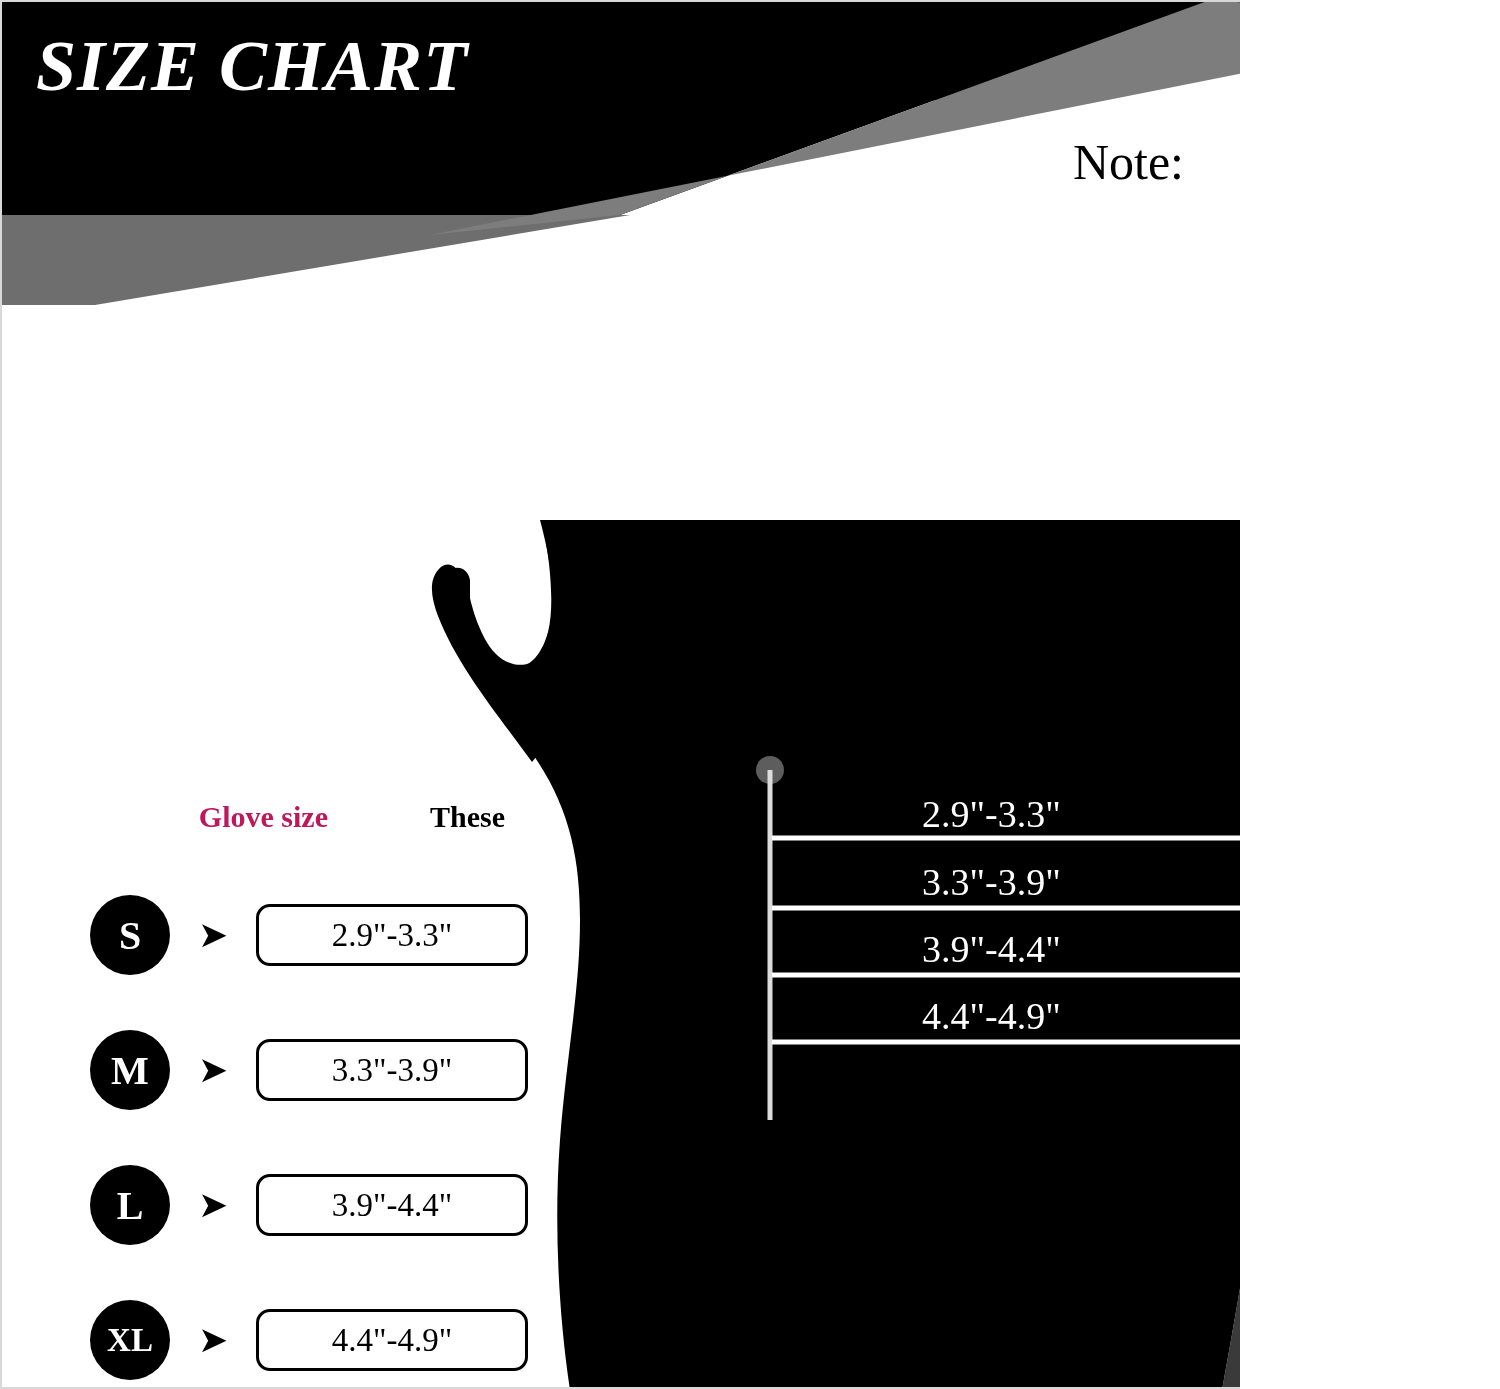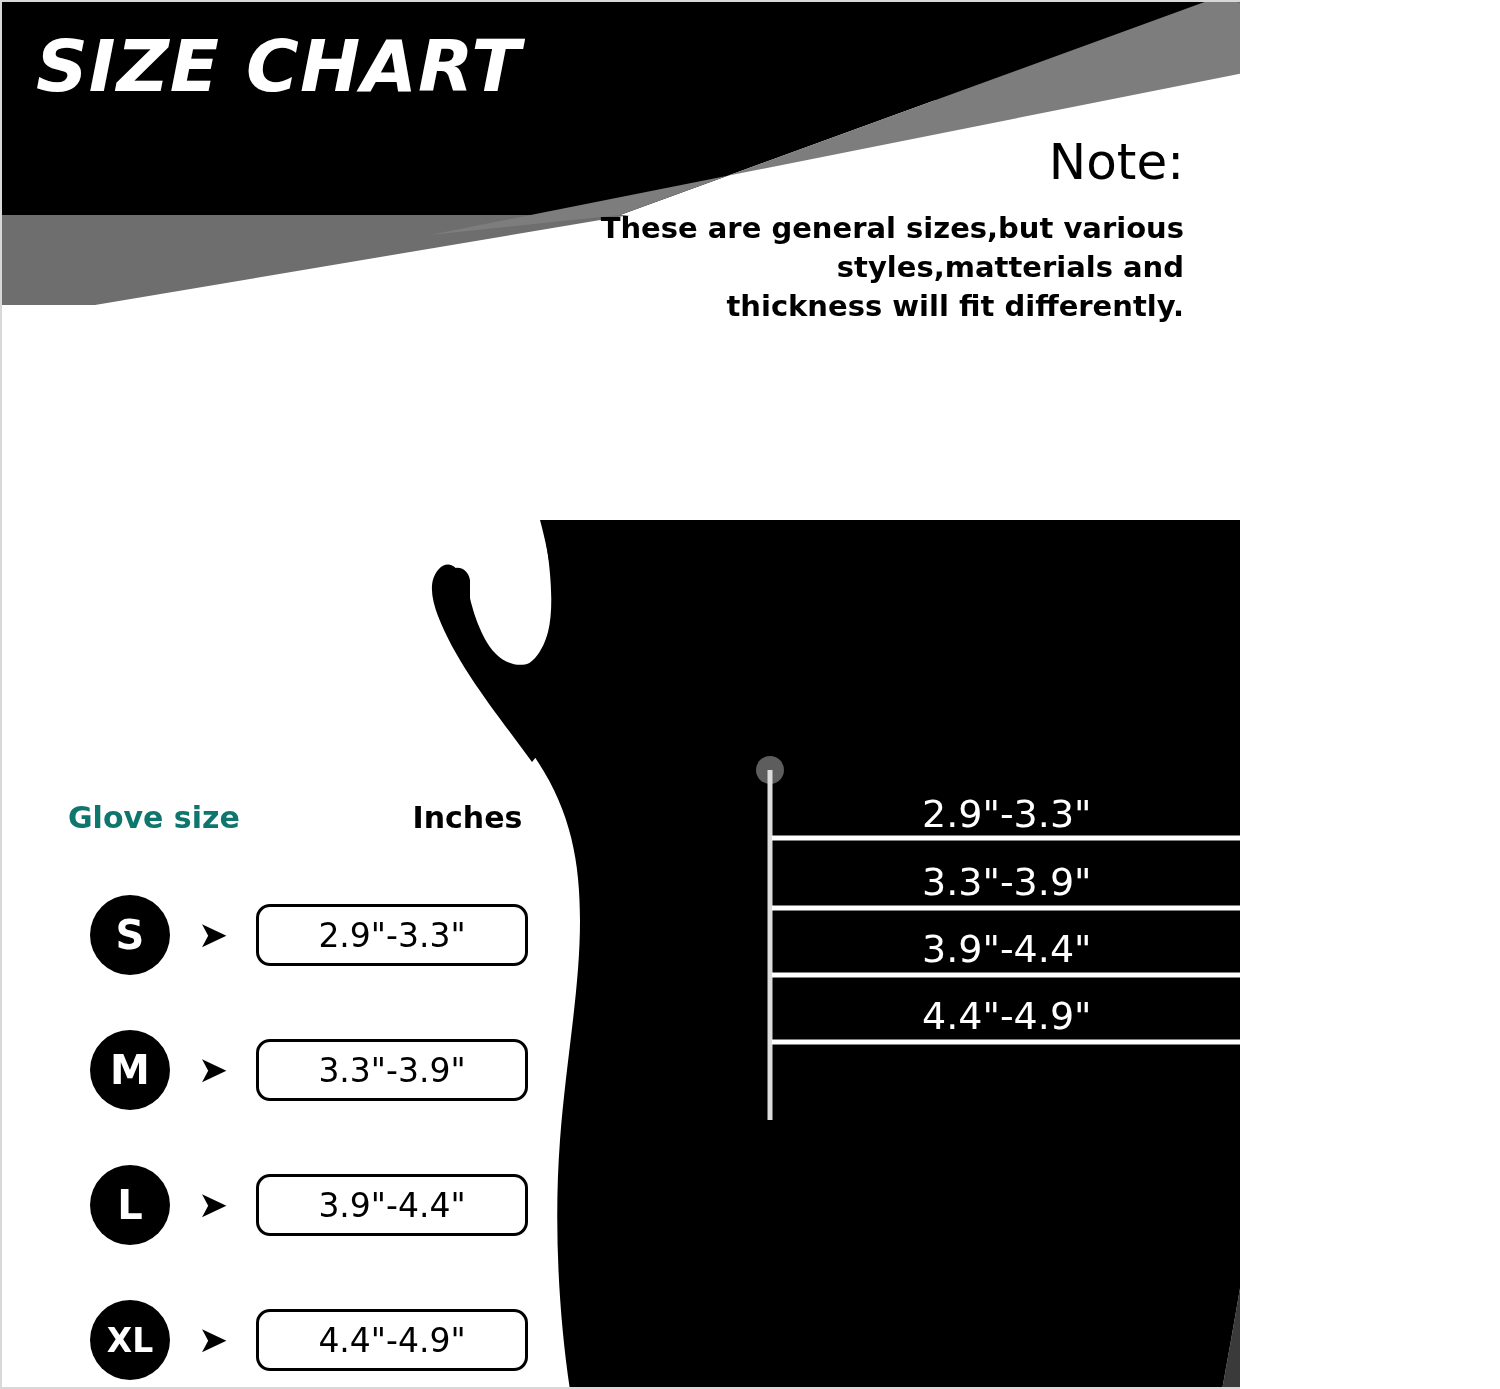--- a/index.html
+++ b/index.html
@@ -9,20 +9,21 @@
   }
   body {
     font-family: "DejaVu Sans", sans-serif;
   }
   #page {
     position: relative;
     width: 1240px;
     height: 1389px;
     background: #ffffff;
     overflow: hidden;
+    font-family: Liberation Serif, serif;
   }
 
   
   #header-band {
     position: absolute;
     left: 0; top: 0;
     width: 1500px;
     height: 310px;
     overflow: hidden;
   }
@@ -62,24 +63,24 @@
     line-height: 1.35;
   }
   #note-para-2 { margin-top: 20px; }
 
   
   #table-head-glove {
     position: absolute;
     left: 68px;
     top: 800px;
     width: 260px;
-    text-align: left;
+    text-align: right;
     font-size: 30px;
     font-weight: bold;
-    color: #0f766e;
+    color: #be185d;
   }
   #table-head-inches {
     position: absolute;
     left: 330px;
     top: 800px;
     width: 275px;
     text-align: center;
     font-size: 30px;
     font-weight: bold;
     color: #000;
@@ -177,26 +178,24 @@
       <polygon points="0,215 630,215 95,305 0,305" fill="#6e6e6e"></polygon>
       <polygon points="1210,0 1500,22 430,235 620,215" fill="#7d7d7d"></polygon>
       <polygon points="640,216 1500,24 1500,30 660,228" fill="#ffffff"></polygon>
       <polygon points="0,214 640,214 615,232 0,238" fill="#ffffff" opacity="0"></polygon>
     </svg>
     <div id="size-chart-title">SIZE CHART</div>
   </div>
 
   <div id="note-block">
     <div id="note-title">Note:</div>
-    <div class="note-para" id="note-para-2" style="white-space: pre-line;">These are general sizes,but various styles,matterials and
-thickness will fit differently.</div>
   </div>
 
   <div id="table-head-glove">Glove size</div>
-  <div id="table-head-inches">Inches</div>
+  <div id="table-head-inches">These</div>
 
   <div class="size-row" style="top: 890px;">
     <div class="size-badge">S</div>
     <div class="arrow-glyph">➤</div>
     <div class="size-value">2.9"-3.3"</div>
   </div>
 
   <div class="size-row" style="top: 1025px;">
     <div class="size-badge">M</div>
     <div class="arrow-glyph">➤</div>

